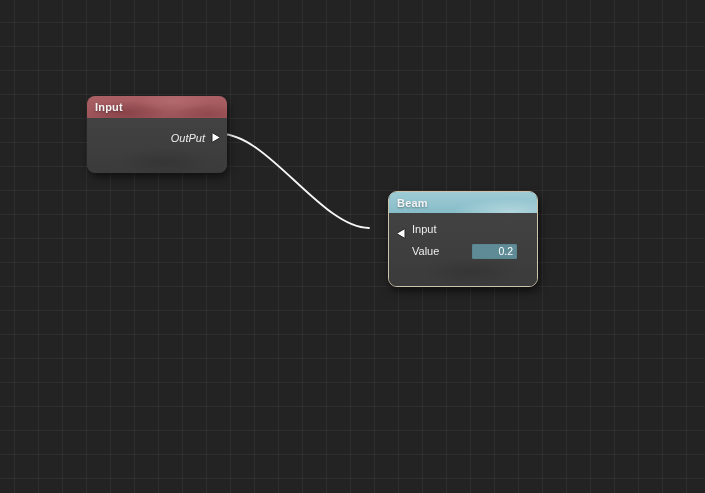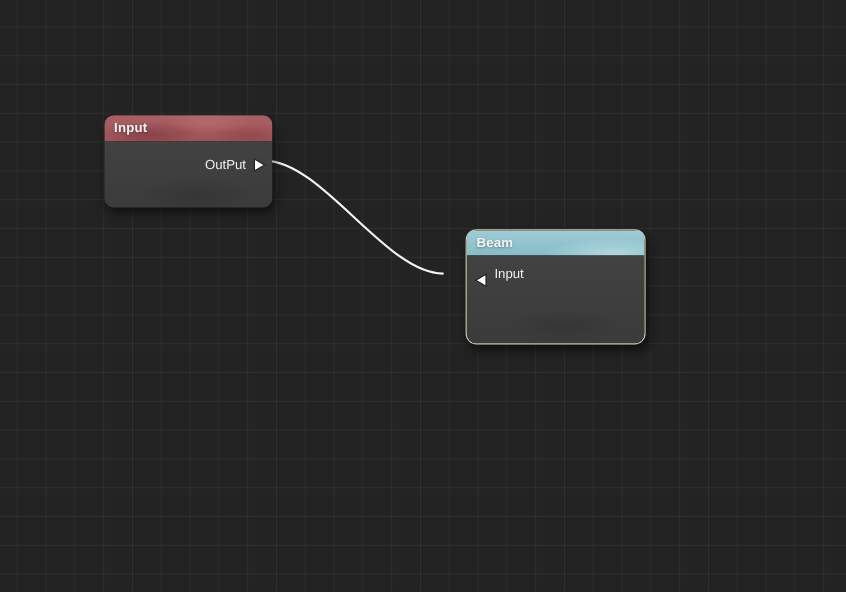--- a/index.html
+++ b/index.html
@@ -55,21 +55,21 @@
     background:
       radial-gradient(55px 16px at 28% 75%, rgba(118,50,56,0.55), transparent 72%),
       radial-gradient(50px 14px at 62% 25%, rgba(196,124,128,0.40), transparent 72%),
       radial-gradient(44px 14px at 86% 80%, rgba(128,58,62,0.45), transparent 72%),
       linear-gradient(180deg, #aa6065, #9c5459);
   }
   .node-input .body{height:55px;}
   .row-output{
     position:absolute;left:16px;right:0;top:9px;height:22px;
     display:flex;align-items:center;justify-content:flex-end;
-    padding-right:22px;gap:5px;
+    padding-right:22px;gap:5px;font-style:italic;
   }
   .port{
     position:absolute;width:12px;height:13px;
     display:flex;align-items:center;justify-content:center;
   }
   .port svg{display:block;}
   .port-out{right:5px;top:13px;}
   .port-in{left:6px;top:9px;}
 
   
@@ -135,16 +135,20 @@
     </div>
     <div class="body">
       <div class="beam-row">
         <span class="port port-in">
           <svg width="12" height="13" viewBox="0 0 12 13">
             <path d="M10,1.5 L1.5,6.5 L10,11.5 Z" fill="#ffffff" stroke="#242424" stroke-width="1"></path>
           </svg>
         </span>
         <span>Input</span>
       </div>
+      <div class="beam-row">
+        <span>Value</span>
+        <span class="value-field">0.2</span>
+      </div>
     </div>
   </div>
 
 </div>
 
 </body></html>

